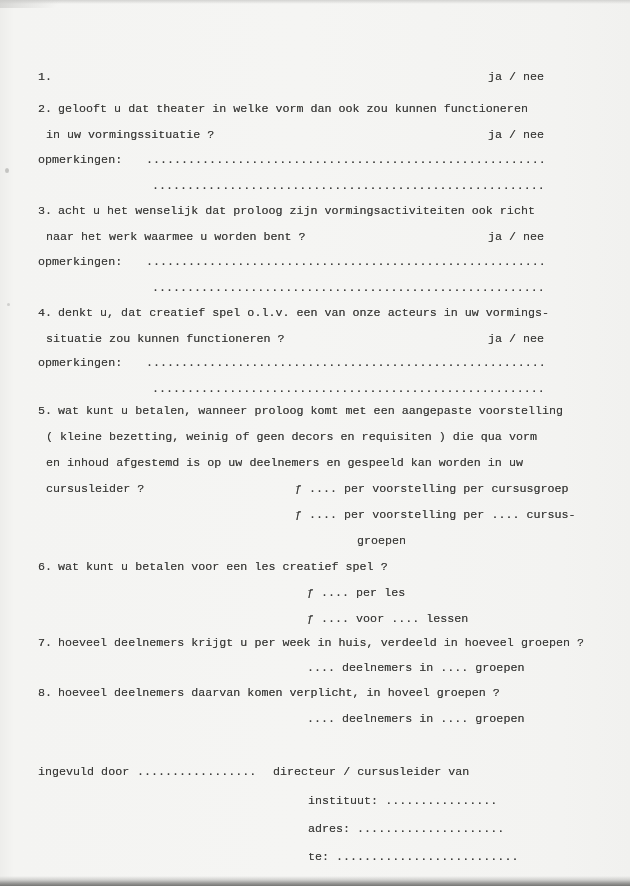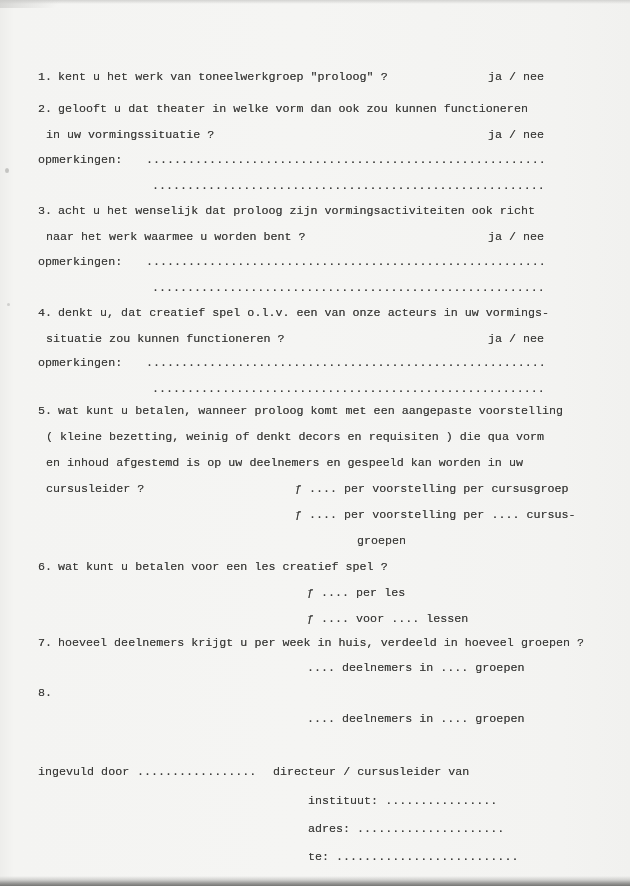--- a/index.html
+++ b/index.html
@@ -59,21 +59,20 @@
 <body>
 
 <div class="page">
   <div class="edge-top"></div>
   <div class="edge-top-corner"></div>
   <div class="speck speck1"></div>
   <div class="speck speck2"></div>
 
   <div class="row" style="top:70px">
     <span class="num txt">1.</span>
-    <span class="qt txt">kent u het werk van toneelwerkgroep "proloog" ?</span>
     <span class="yn txt">ja / nee</span>
   </div>
 
   <div class="row" style="top:102px">
     <span class="num txt">2.</span>
     <span class="qt txt">gelooft u dat theater in welke vorm dan ook zou kunnen functioneren</span>
   </div>
   <div class="row" style="top:128px">
     <span class="cont txt">in uw vormingssituatie ?</span>
     <span class="yn txt">ja / nee</span>
@@ -116,21 +115,21 @@
   </div>
   <div class="row" style="top:382px">
     <span class="dots2 txt">........................................................</span>
   </div>
 
   <div class="row" style="top:404px">
     <span class="num txt">5.</span>
     <span class="qt txt">wat kunt u betalen, wanneer proloog komt met een aangepaste voorstelling</span>
   </div>
   <div class="row" style="top:430px">
-    <span class="cont txt">( kleine bezetting, weinig of denkt decors en requisiten ) die qua vorm</span>
+    <span class="cont txt">( kleine bezetting, weinig of geen decors en requisiten ) die qua vorm</span>
   </div>
   <div class="row" style="top:456px">
     <span class="cont txt">en inhoud afgestemd is op uw deelnemers en gespeeld kan worden in uw</span>
   </div>
   <div class="row" style="top:482px">
     <span class="cont txt">cursusleider ?</span>
     <span class="ansF txt">ƒ .... per voorstelling per cursusgroep</span>
   </div>
   <div class="row" style="top:508px">
     <span class="ansF txt">ƒ .... per voorstelling per .... cursus-</span>
@@ -153,20 +152,21 @@
   <div class="row" style="top:636px">
     <span class="num txt">7.</span>
     <span class="qt txt">hoeveel deelnemers krijgt u per week in huis, verdeeld in hoeveel groepen ?</span>
   </div>
   <div class="row" style="top:661px">
     <span class="ansF2 txt">.... deelnemers in .... groepen</span>
   </div>
 
   <div class="row" style="top:686px">
     <span class="num txt">8.</span>
+    <span class="qt txt">hoeveel deelnemers daarvan komen verplicht, in hoveel groepen ?</span>
   </div>
   <div class="row" style="top:712px">
     <span class="ansF2 txt">.... deelnemers in .... groepen</span>
   </div>
 
   <div class="row" style="top:765px">
     <span class="fLbl txt">ingevuld door</span>
     <span class="fDots txt">.................</span>
     <span class="fSuf txt">directeur / cursusleider van</span>
   </div>

